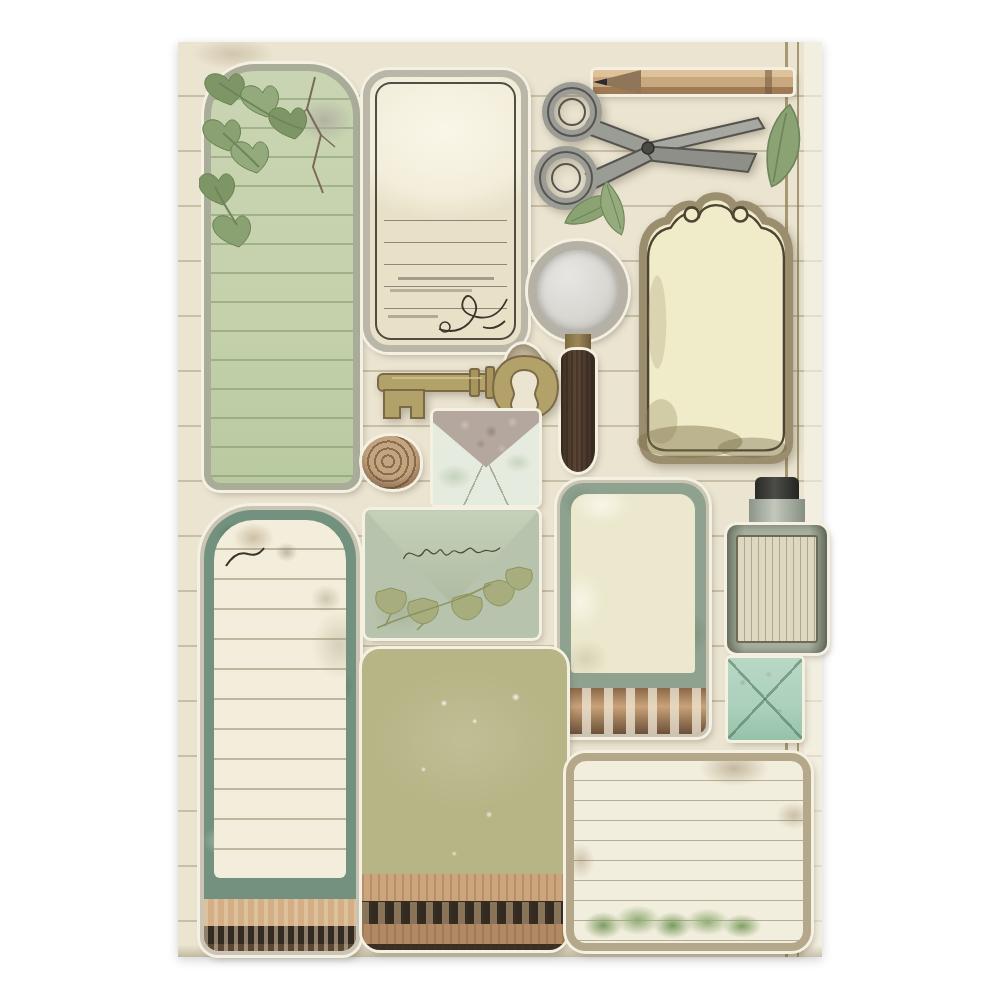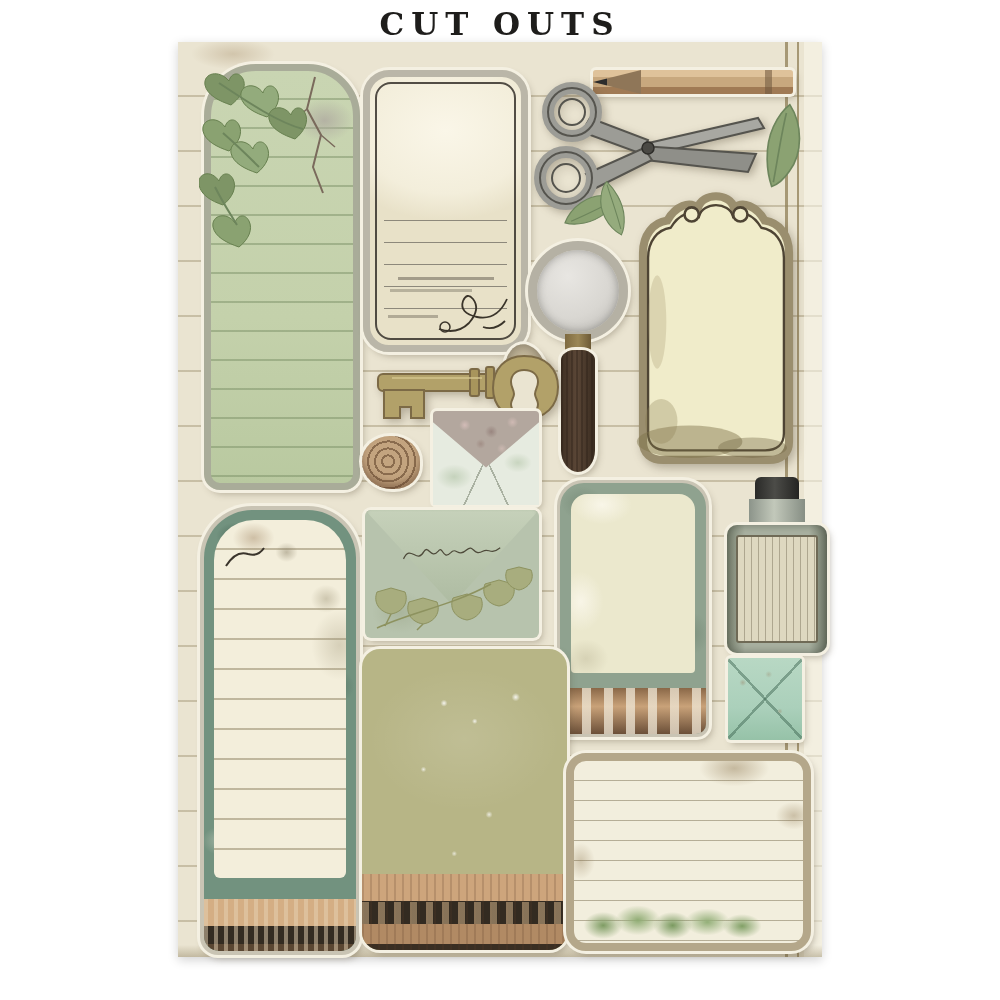--- a/index.html
+++ b/index.html
@@ -212,21 +212,20 @@
       radial-gradient(30px 18px at 66% 50%, #93af78, transparent 75%),
       radial-gradient(26px 16px at 84% 62%, #81a066, transparent 75%); }
 
   .leaf-svg { position:absolute; }
 </style>
 </head>
 <body>
 
 <div class="page">
 
-  <div class="title">CUT OUTS</div>
 
   <div class="sheet">
     <div class="sheet-strip-right"></div>
     <div class="margin-line ml1"></div>
     <div class="margin-line ml2"></div>
     <div class="sheet-edge-bottom"></div>
   </div>
 
   <div class="sticker tag-ivy">
     <svg class="crack" style="position:absolute;right:6px;top:4px;width:70px;height:120px" viewBox="0 0 70 120">

